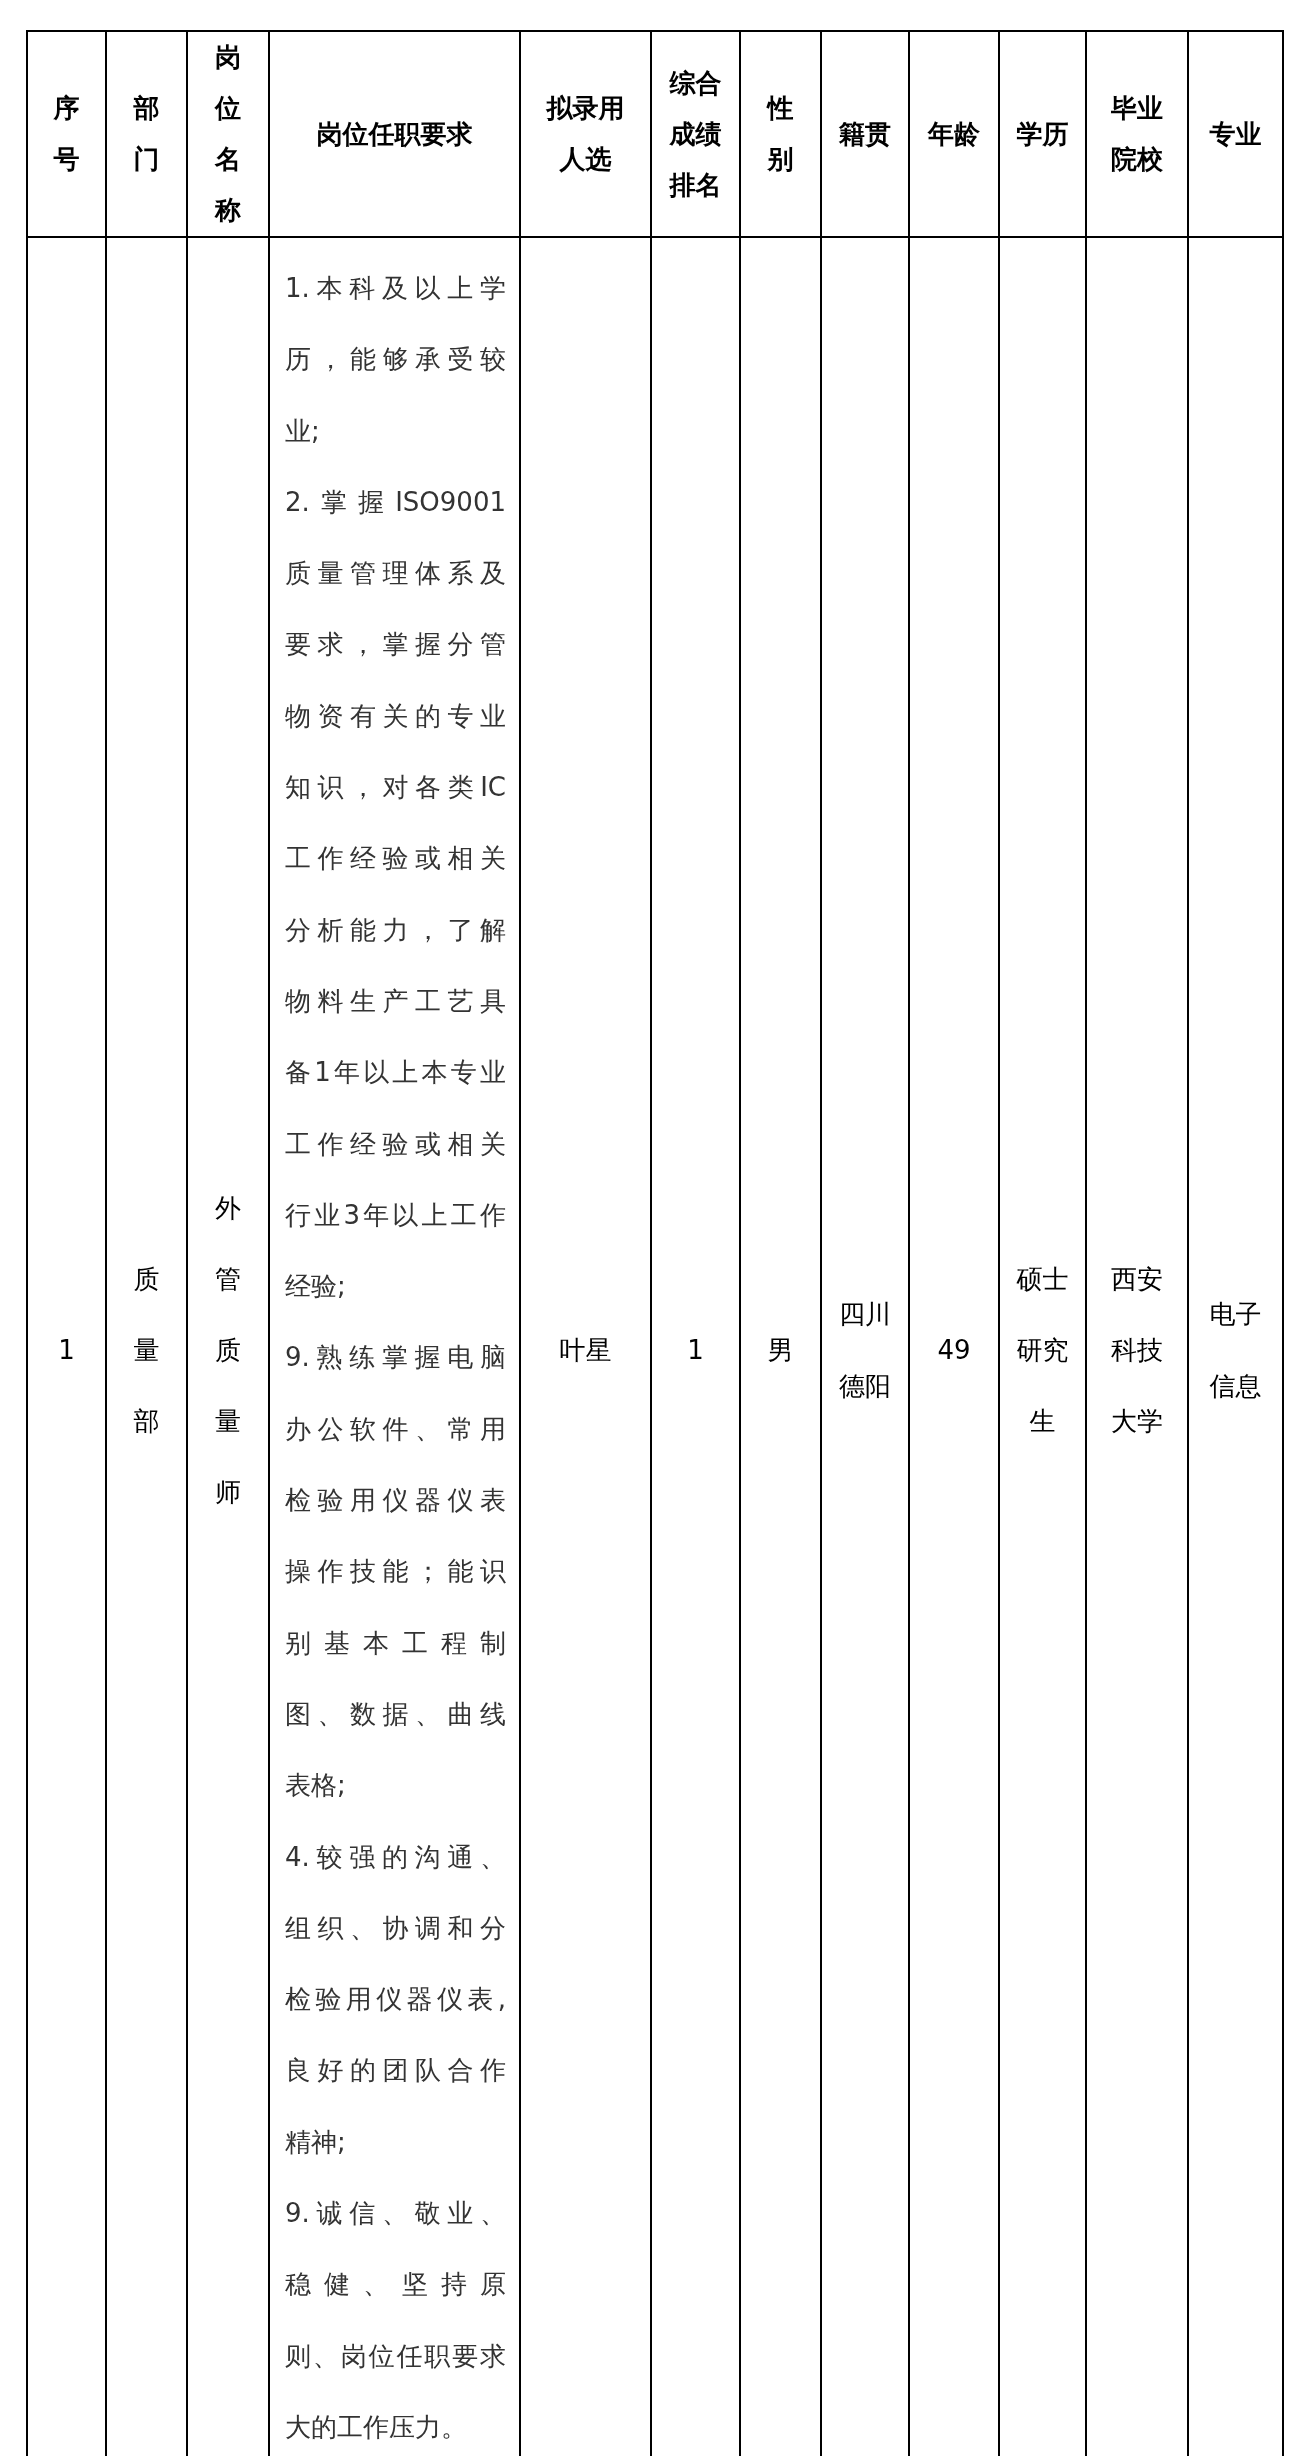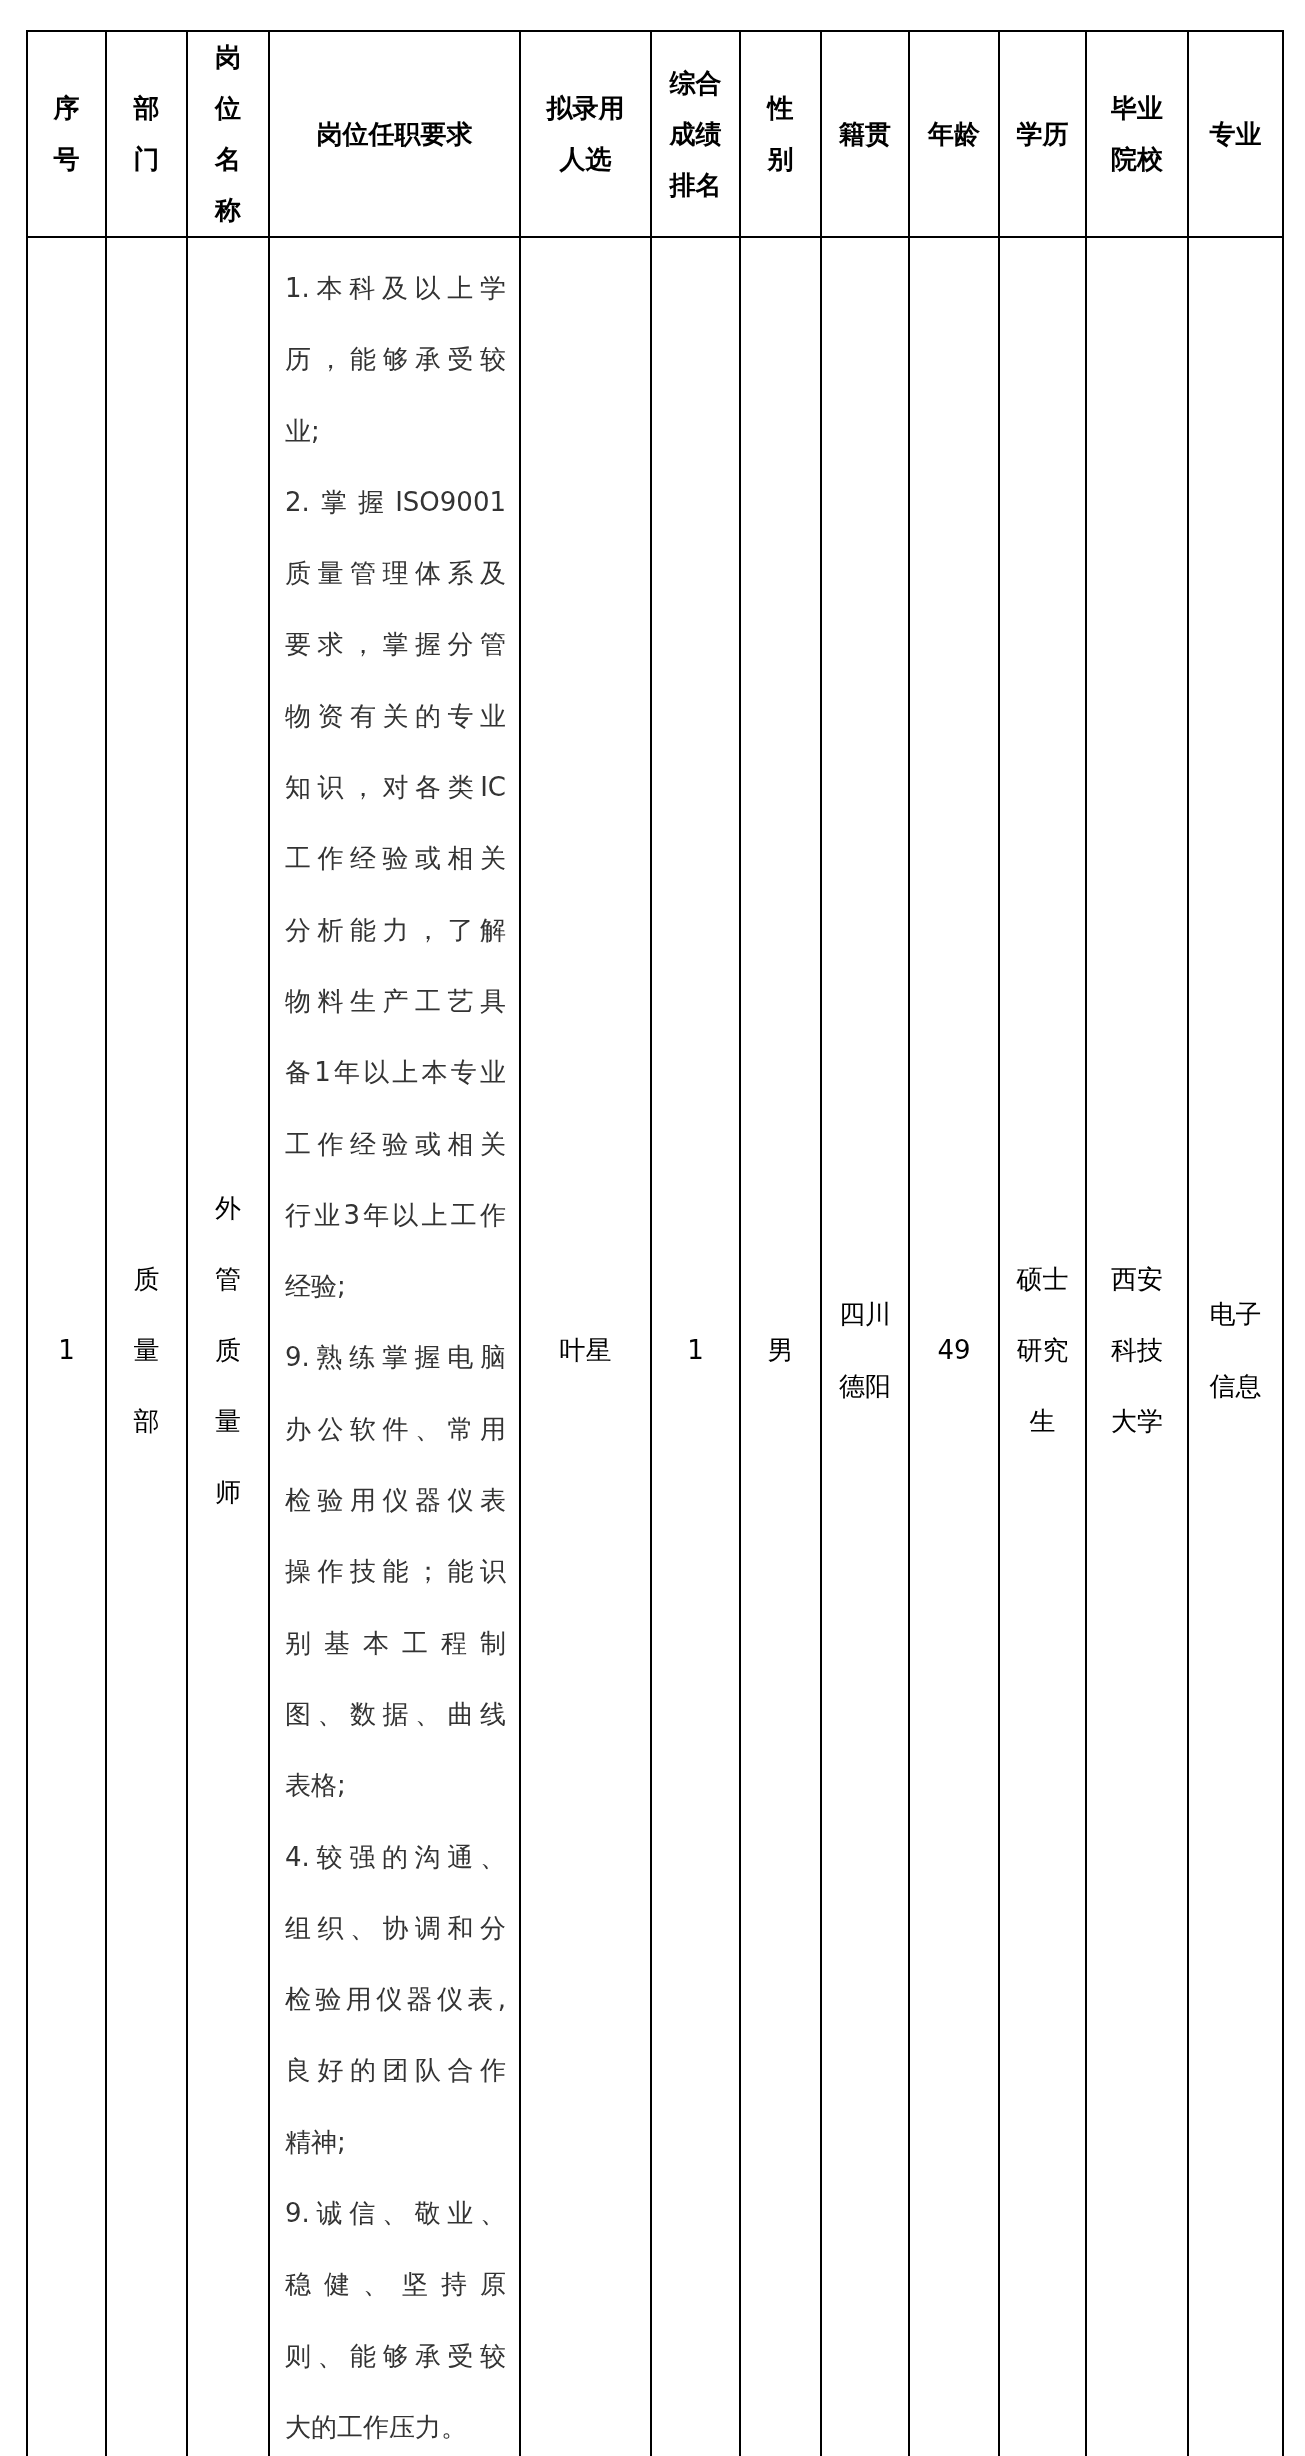--- a/index.html
+++ b/index.html
@@ -172,21 +172,21 @@
           <span class="line full">别基本工程制</span>
           <span class="line full">图、数据、曲线</span>
           <span class="line">表格;</span>
           <span class="line full">4.较强的沟通、</span>
           <span class="line full">组织、协调和分</span>
           <span class="line full">检验用仪器仪表,</span>
           <span class="line full">良好的团队合作</span>
           <span class="line">精神;</span>
           <span class="line full">9.诚信、敬业、</span>
           <span class="line full">稳健、坚持原</span>
-          <span class="line full">则、能够承受较</span>
+          <span class="line full">则、岗位任职要求</span>
           <span class="line">大的工作压力。</span>
         </div>
       </td>
       <td>
         <span class="line">叶星</span>
       </td>
       <td>
         <span class="line">1</span>
       </td>
       <td>

